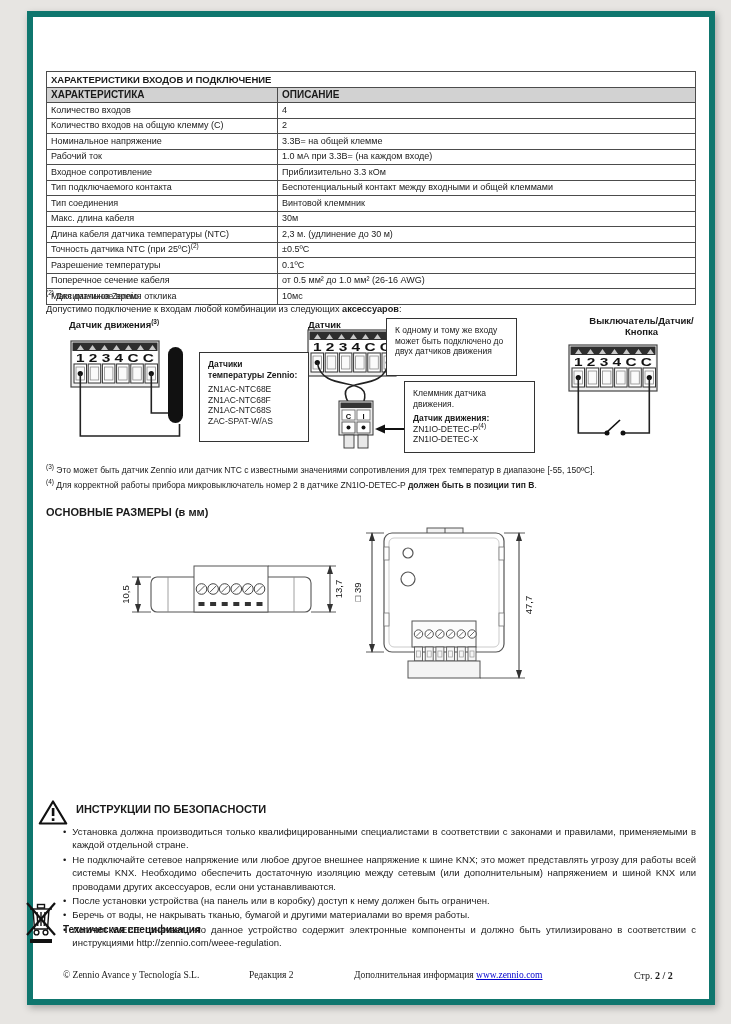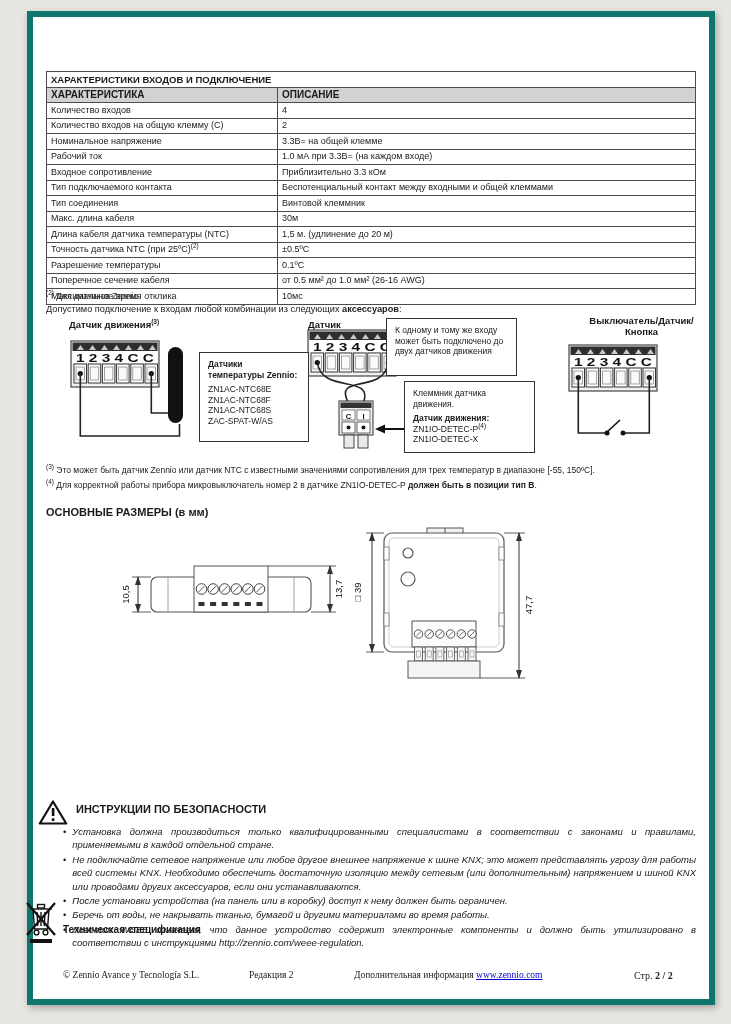--- a/index.html
+++ b/index.html
@@ -33,21 +33,21 @@
   .dims-svg{position:absolute;left:0;top:503px;}
 
   
   .safety{position:absolute;left:0;top:786px;width:650px;}
   .safety-title{font-size:11px;font-weight:bold;margin:0 0 10px 30px;}
   .warn-ic{position:absolute;left:-8px;top:-4px;}
   .weee-ic{position:absolute;left:-22px;top:93px;}
   .bullets{margin-left:17px;}
   .bullet{display:flex;gap:6px;font-size:9.5px;line-height:13.4px;margin-bottom:1px;}
   .bullet .dot{flex:0 0 auto;}
-  .btext{text-align:justify;flex:1;font-style:italic;}
+  .btext{text-align:justify;flex:1;}
 
   
   .footer-head{position:absolute;left:17px;top:907px;font-size:10px;font-weight:bold;}
   .footer-row{position:absolute;left:0;top:953px;width:650px;height:14px;
               font-family:"Liberation Serif",serif;font-size:9.5px;}
   .footer-row .fi{position:absolute;white-space:nowrap;}
   .f-copy{left:17px;}
   .f-rev{left:203px;}
   .f-info{left:308px;text-align:right;}
   .f-page{left:588px;font-family:Liberation Serif, serif;font-size:10px;}
@@ -97,21 +97,21 @@
     <tr>
             <td class="c1">Тип соединения</td>
             <td>Винтовой клеммник</td>
           </tr>
     <tr>
             <td class="c1">Макс. длина кабеля</td>
             <td>30м</td>
           </tr>
     <tr>
             <td class="c1">Длина кабеля датчика температуры (NTC)</td>
-            <td>1,5 м. (удлинение до 20 м)</td>
+            <td>2,3 м. (удлинение до 30 м)</td>
           </tr>
     <tr>
             <td class="c1"><span>Точность датчика NTC (при 25ºC)</span><sup>(2)</sup></td>
             <td>±0.5ºC</td>
           </tr>
     <tr>
             <td class="c1">Разрешение температуры</td>
             <td>0.1ºC</td>
           </tr>
     <tr>

